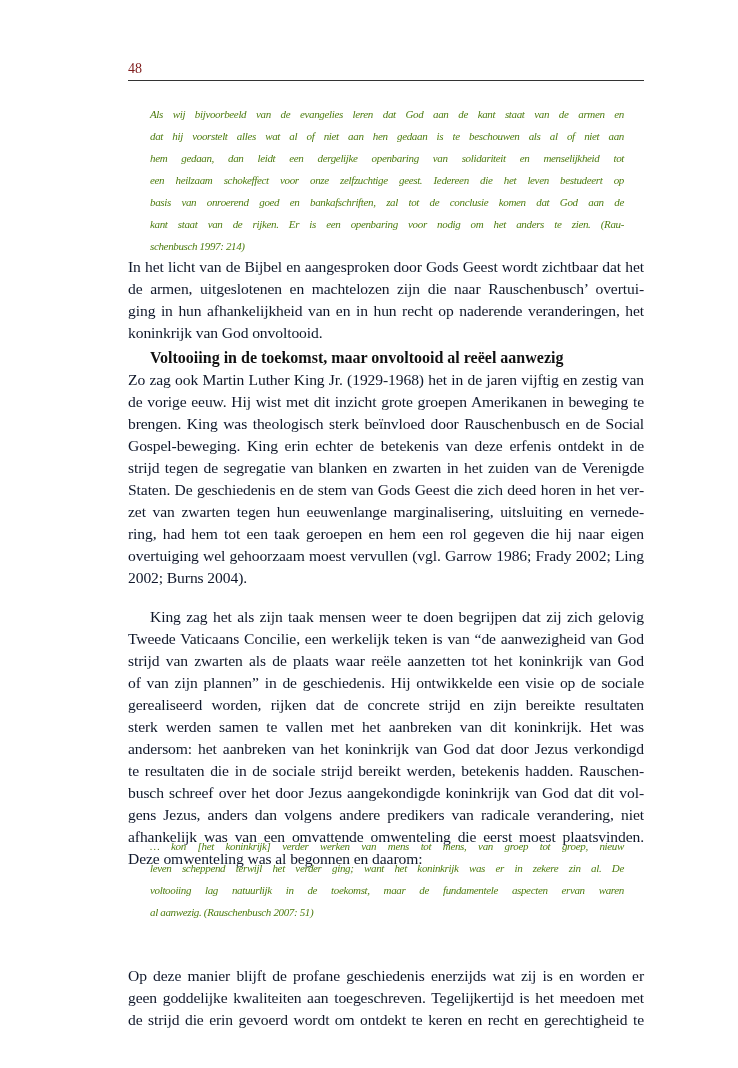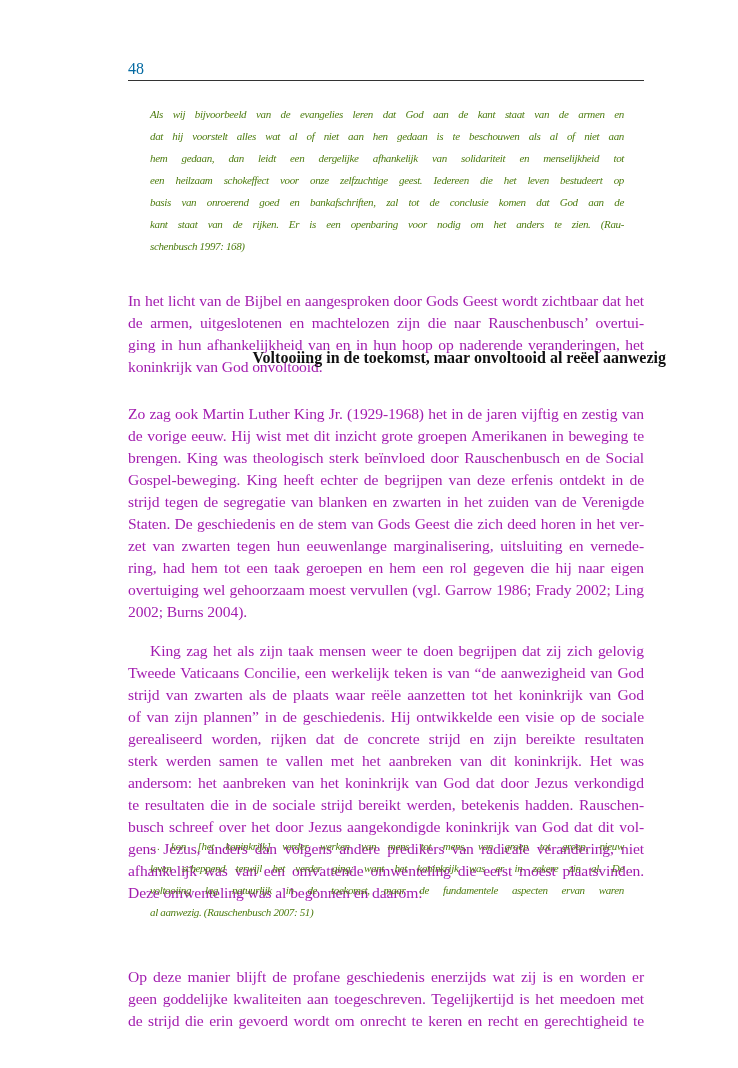--- a/index.html
+++ b/index.html
@@ -26,23 +26,23 @@
     left: 0;
     top: 59px;
     width: 516px;
     height: 21px;
     border-bottom: 1px solid #333333;
   }
   .page-number {
     position: absolute;
     left: 0;
     top: 2px;
-    font-size: 16px;
+    font-size: 14px;
     line-height: 16px;
-    color: #0369a1;
+    color: #7f1d1d;
   }
   .block {
     position: absolute;
     left: 0;
     width: 516px;
   }
   .quote {
     left: 22px;
     width: 474px;
     font-family: Liberation Serif, serif;
@@ -60,22 +60,21 @@
     text-align: justify;
     text-align-last: justify;
   }
   .quote .ln.last {
     text-align-last: left;
   }
   .body-text {
     font-size: 15.6px;
     line-height: 22px;
     letter-spacing: -0.1px;
-    color: #a21caf;
-    margin-top: 34px;
+    color: #0f172a;
   }
   .body-text .ln {
     display: block;
     height: 22px;
     white-space: nowrap;
     text-align: justify;
     text-align-last: justify;
   }
   .body-text .ln.last {
     text-align-last: left;
@@ -83,56 +82,55 @@
   .body-text .ln.indent {
     padding-left: 22px;
   }
   .heading {
     font-size: 16px;
     font-weight: bold;
     line-height: 22px;
     padding-left: 22px;
     white-space: nowrap;
     color: #111111;
-    text-align: right;
   }
 </style>
 </head>
 <body>
 
 <div class="page">
 
   <div class="running-head">
     <span class="page-number">48</span>
   </div>
 
   <div class="block quote" style="top:103px;">
     <span class="ln">Als wij bijvoorbeeld van de evangelies leren dat God aan de kant staat van de armen en</span>
     <span class="ln">dat hij voorstelt alles wat al of niet aan hen gedaan is te beschouwen als al of niet aan</span>
-    <span class="ln">hem gedaan, dan leidt een dergelijke afhankelijk van solidariteit en menselijkheid tot</span>
+    <span class="ln">hem gedaan, dan leidt een dergelijke openbaring van solidariteit en menselijkheid tot</span>
     <span class="ln">een heilzaam schokeffect voor onze zelfzuchtige geest. Iedereen die het leven bestudeert op</span>
     <span class="ln">basis van onroerend goed en bankafschriften, zal tot de conclusie komen dat God aan de</span>
     <span class="ln">kant staat van de rijken. Er is een openbaring voor nodig om het anders te zien. (Rau-</span>
-    <span class="ln last">schenbusch 1997: 168)</span>
+    <span class="ln last">schenbusch 1997: 214)</span>
   </div>
 
   <div class="block body-text" style="top:256px;">
     <span class="ln">In het licht van de Bijbel en aangesproken door Gods Geest wordt zichtbaar dat het</span>
     <span class="ln">de armen, uitgeslotenen en machtelozen zijn die naar Rauschenbusch’ overtui-</span>
-    <span class="ln">ging in hun afhankelijkheid van en in hun hoop op naderende veranderingen, het</span>
+    <span class="ln">ging in hun afhankelijkheid van en in hun recht op naderende veranderingen, het</span>
     <span class="ln last">koninkrijk van God onvoltooid.</span>
   </div>
 
   <div class="block heading" style="top:347px;">Voltooiing in de toekomst, maar onvoltooid al reëel aanwezig</div>
 
   <div class="block body-text" style="top:369px;">
     <span class="ln">Zo zag ook Martin Luther King Jr. (1929-1968) het in de jaren vijftig en zestig van</span>
     <span class="ln">de vorige eeuw. Hij wist met dit inzicht grote groepen Amerikanen in beweging te</span>
     <span class="ln">brengen. King was theologisch sterk beïnvloed door Rauschenbusch en de Social</span>
-    <span class="ln">Gospel-beweging. King heeft echter de begrijpen van deze erfenis ontdekt in de</span>
+    <span class="ln">Gospel-beweging. King erin echter de betekenis van deze erfenis ontdekt in de</span>
     <span class="ln">strijd tegen de segregatie van blanken en zwarten in het zuiden van de Verenigde</span>
     <span class="ln">Staten. De geschiedenis en de stem van Gods Geest die zich deed horen in het ver-</span>
     <span class="ln">zet van zwarten tegen hun eeuwenlange marginalisering, uitsluiting en vernede-</span>
     <span class="ln">ring, had hem tot een taak geroepen en hem een rol gegeven die hij naar eigen</span>
     <span class="ln">overtuiging wel gehoorzaam moest vervullen (vgl. Garrow 1986; Frady 2002; Ling</span>
     <span class="ln last">2002; Burns 2004).</span>
   </div>
 
   <div class="block body-text" style="top:606px;">
     <span class="ln indent">King zag het als zijn taak mensen weer te doen begrijpen dat zij zich gelovig</span>
@@ -149,19 +147,19 @@
     <span class="ln last">Deze omwenteling was al begonnen en daarom:</span>
   </div>
 
   <div class="block quote" style="top:835px;">
     <span class="ln">… kon [het koninkrijk] verder werken van mens tot mens, van groep tot groep, nieuw</span>
     <span class="ln">leven scheppend terwijl het verder ging; want het koninkrijk was er in zekere zin al. De</span>
     <span class="ln">voltooiing lag natuurlijk in de toekomst, maar de fundamentele aspecten ervan waren</span>
     <span class="ln last">al aanwezig. (Rauschenbusch 2007: 51)</span>
   </div>
 
-  <div class="block body-text" style="top:932px;">
+  <div class="block body-text" style="top:965px;">
     <span class="ln">Op deze manier blijft de profane geschiedenis enerzijds wat zij is en worden er</span>
     <span class="ln">geen goddelijke kwaliteiten aan toegeschreven. Tegelijkertijd is het meedoen met</span>
-    <span class="ln">de strijd die erin gevoerd wordt om onrecht te keren en recht en gerechtigheid te</span>
+    <span class="ln">de strijd die erin gevoerd wordt om ontdekt te keren en recht en gerechtigheid te</span>
   </div>
 
 </div>
 
 </body></html>

